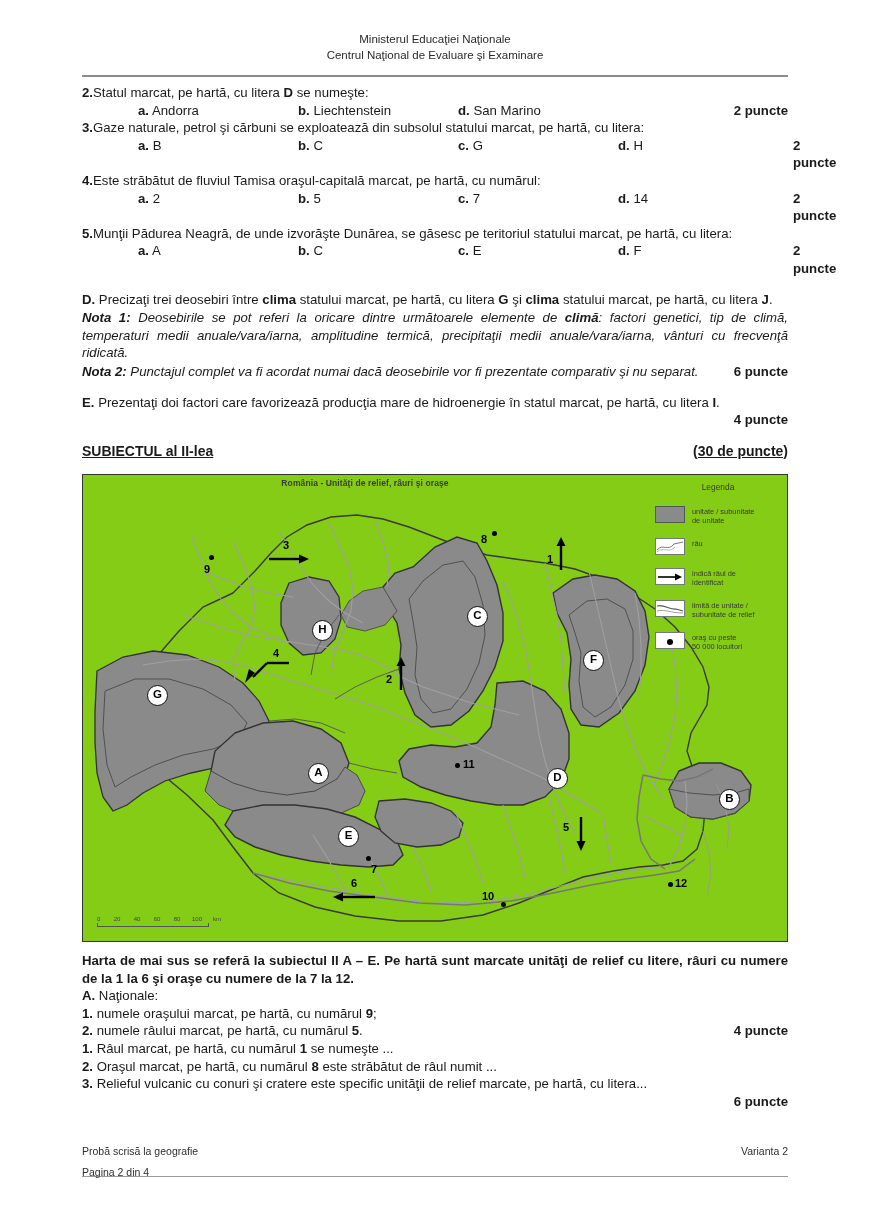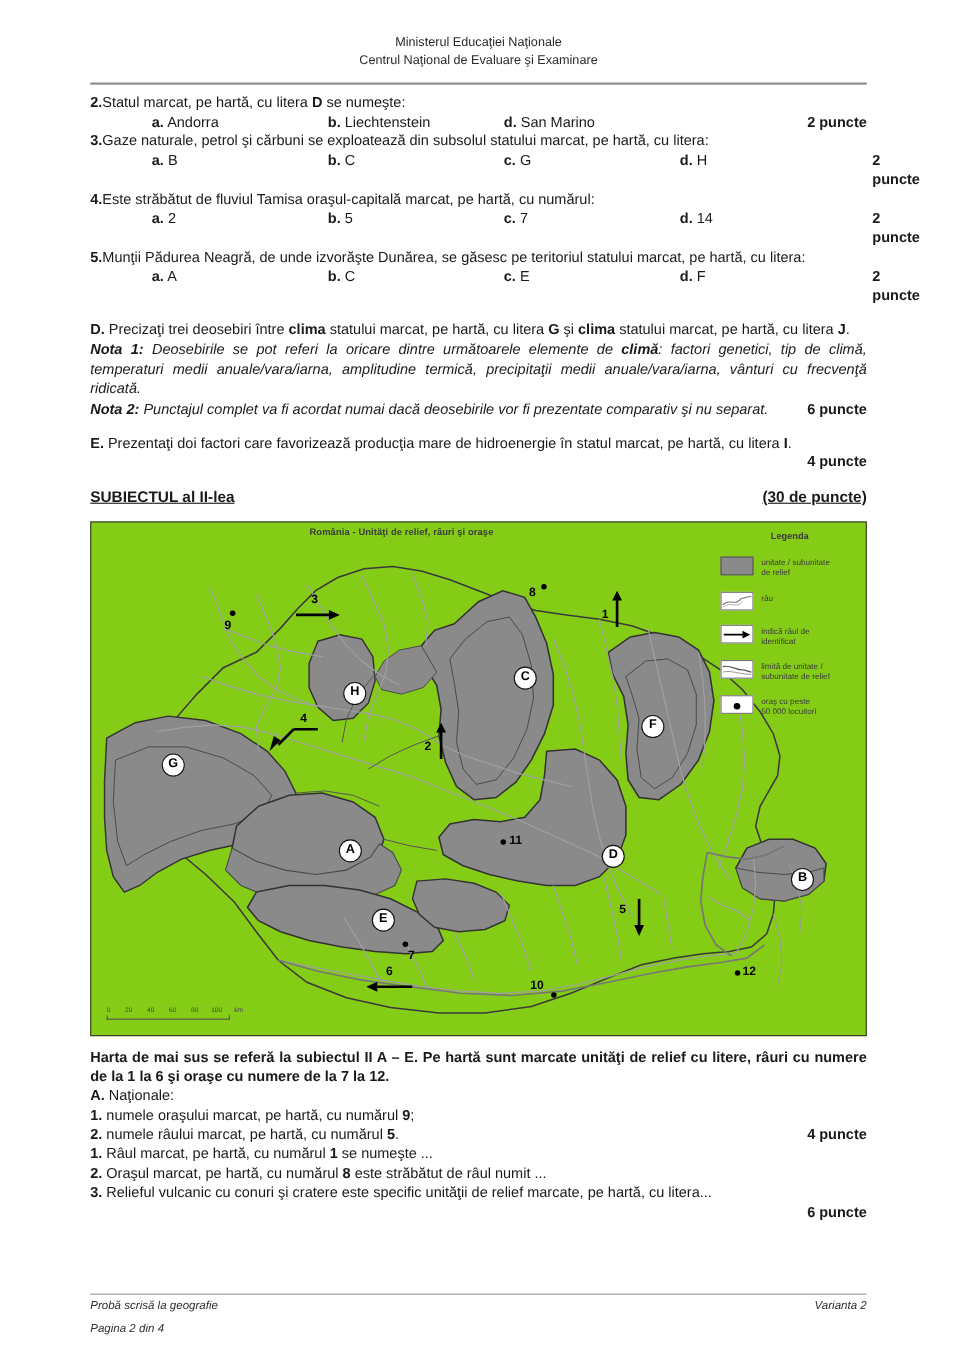--- a/index.html
+++ b/index.html
@@ -141,21 +141,21 @@
     right: 6px;
     top: 8px;
     width: 126px;
     z-index: 8;
     font-size: 7.4px;
     line-height: 9px;
     color: #3a3a3a;
   }
   .legend-title {
     text-align: center;
-    font-weight: bold;
+    font-weight: normal;
     font-size: 8.4px;
     margin-bottom: 14px;
     color: #3a3a3a;
   }
   .leg-item {
     display: flex;
     align-items: flex-start;
     margin-bottom: 13px;
   }
   .leg-sym {
@@ -208,25 +208,24 @@
     position: absolute;
     left: 82px;
     top: 1176px;
     width: 706px;
     height: 1px;
     background: #9a9a9a;
   }
   .footer {
     position: absolute;
     left: 82px;
-    top: 1181px;
+    top: 1145px;
     width: 706px;
     font-size: 10.5px;
     color: #2e2e2e;
-    font-style: italic;
   }
   .footer-row { display: flex; }
   .footer-row .fl { }
   .footer-row .fr { margin-left: auto; }
   .footer-center {
     margin-top: 9px;
     font-size: 10.5px;
   }
 </style>
 </head>
@@ -446,21 +445,21 @@
     <div class="citydot" style="left:585px; top:407px;"></div>
     <div class="mnum" style="left:592px; top:402px;">12</div>
 
     <div class="legend">
       <div class="legend-title">Legenda</div>
 
       <div class="leg-item">
         <div class="leg-sym filled"></div>
         <div class="leg-txt">
           <div>unitate / subunitate</div>
-          <div>de  relief</div>
+          <div>de  unitate</div>
         </div>
       </div>
 
       <div class="leg-item">
         <div class="leg-sym">
           <svg width="28" height="15">
               <path d="M1 11 C7 4, 12 13, 18 5 L27 3" stroke="#777" stroke-width="1" fill="none"></path>
               <path d="M1 13 C8 7, 13 15, 19 8" stroke="#aaa" stroke-width="0.8" fill="none"></path>
             </svg>
         </div>

